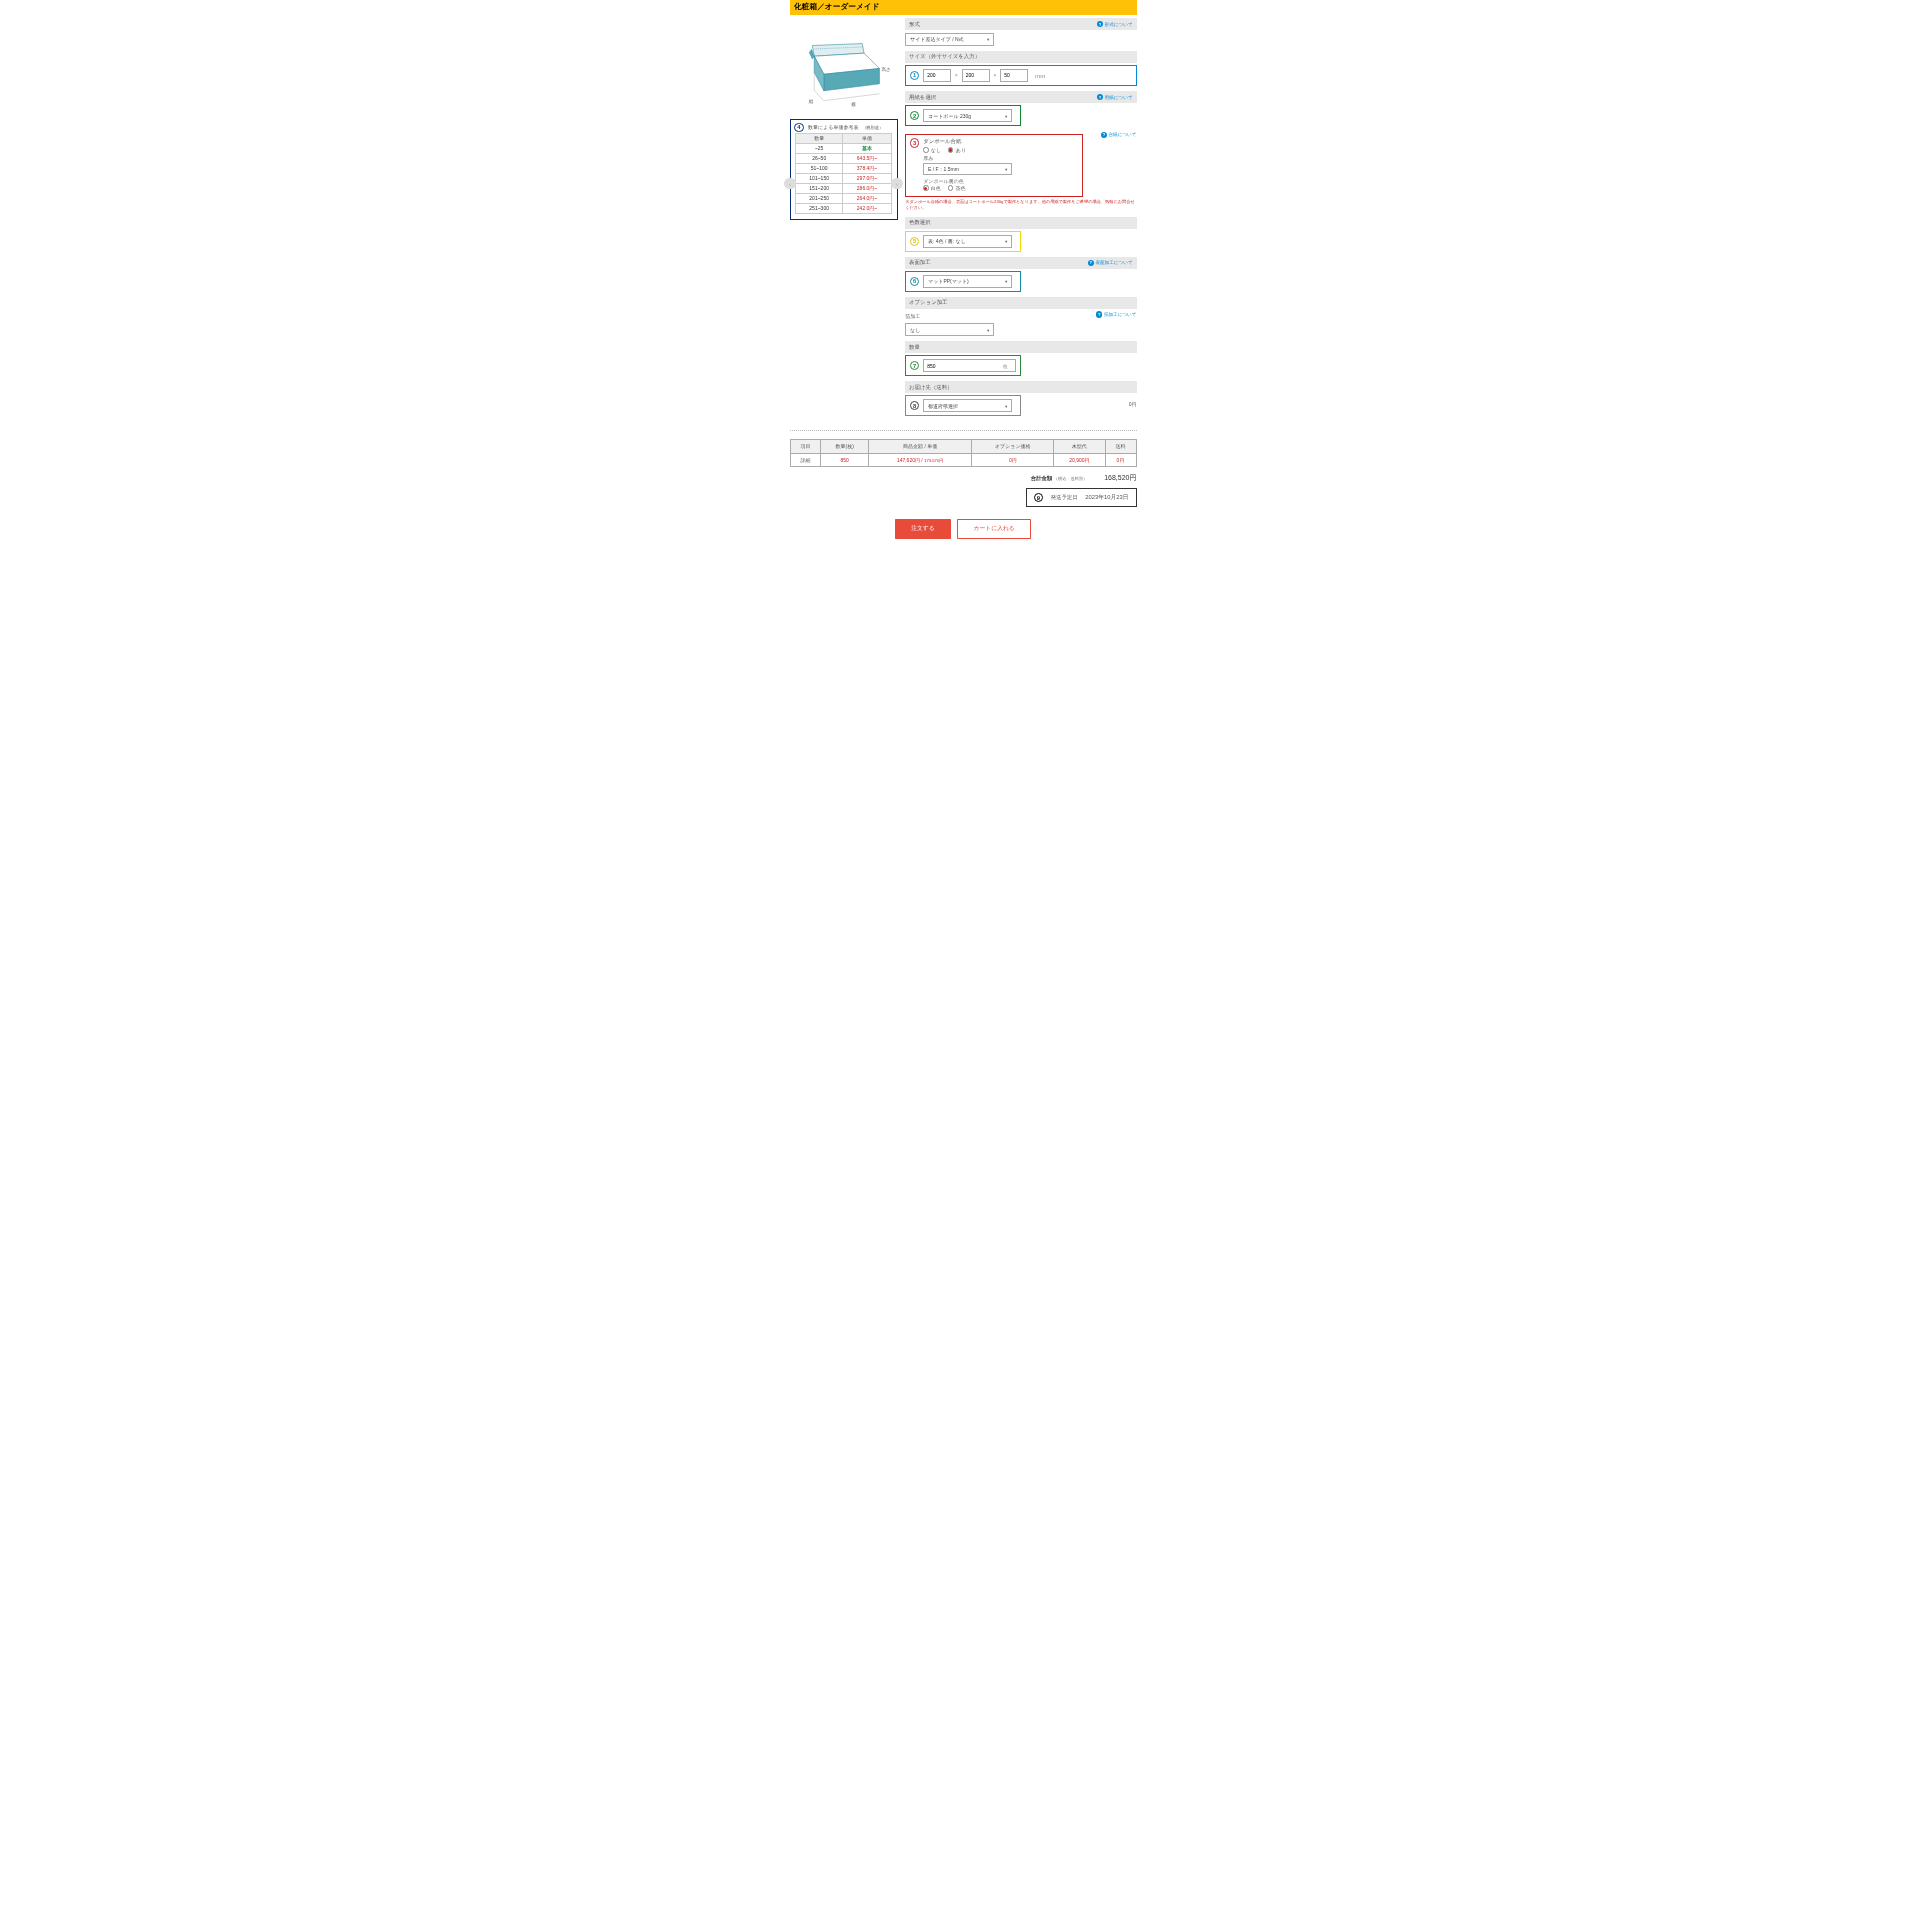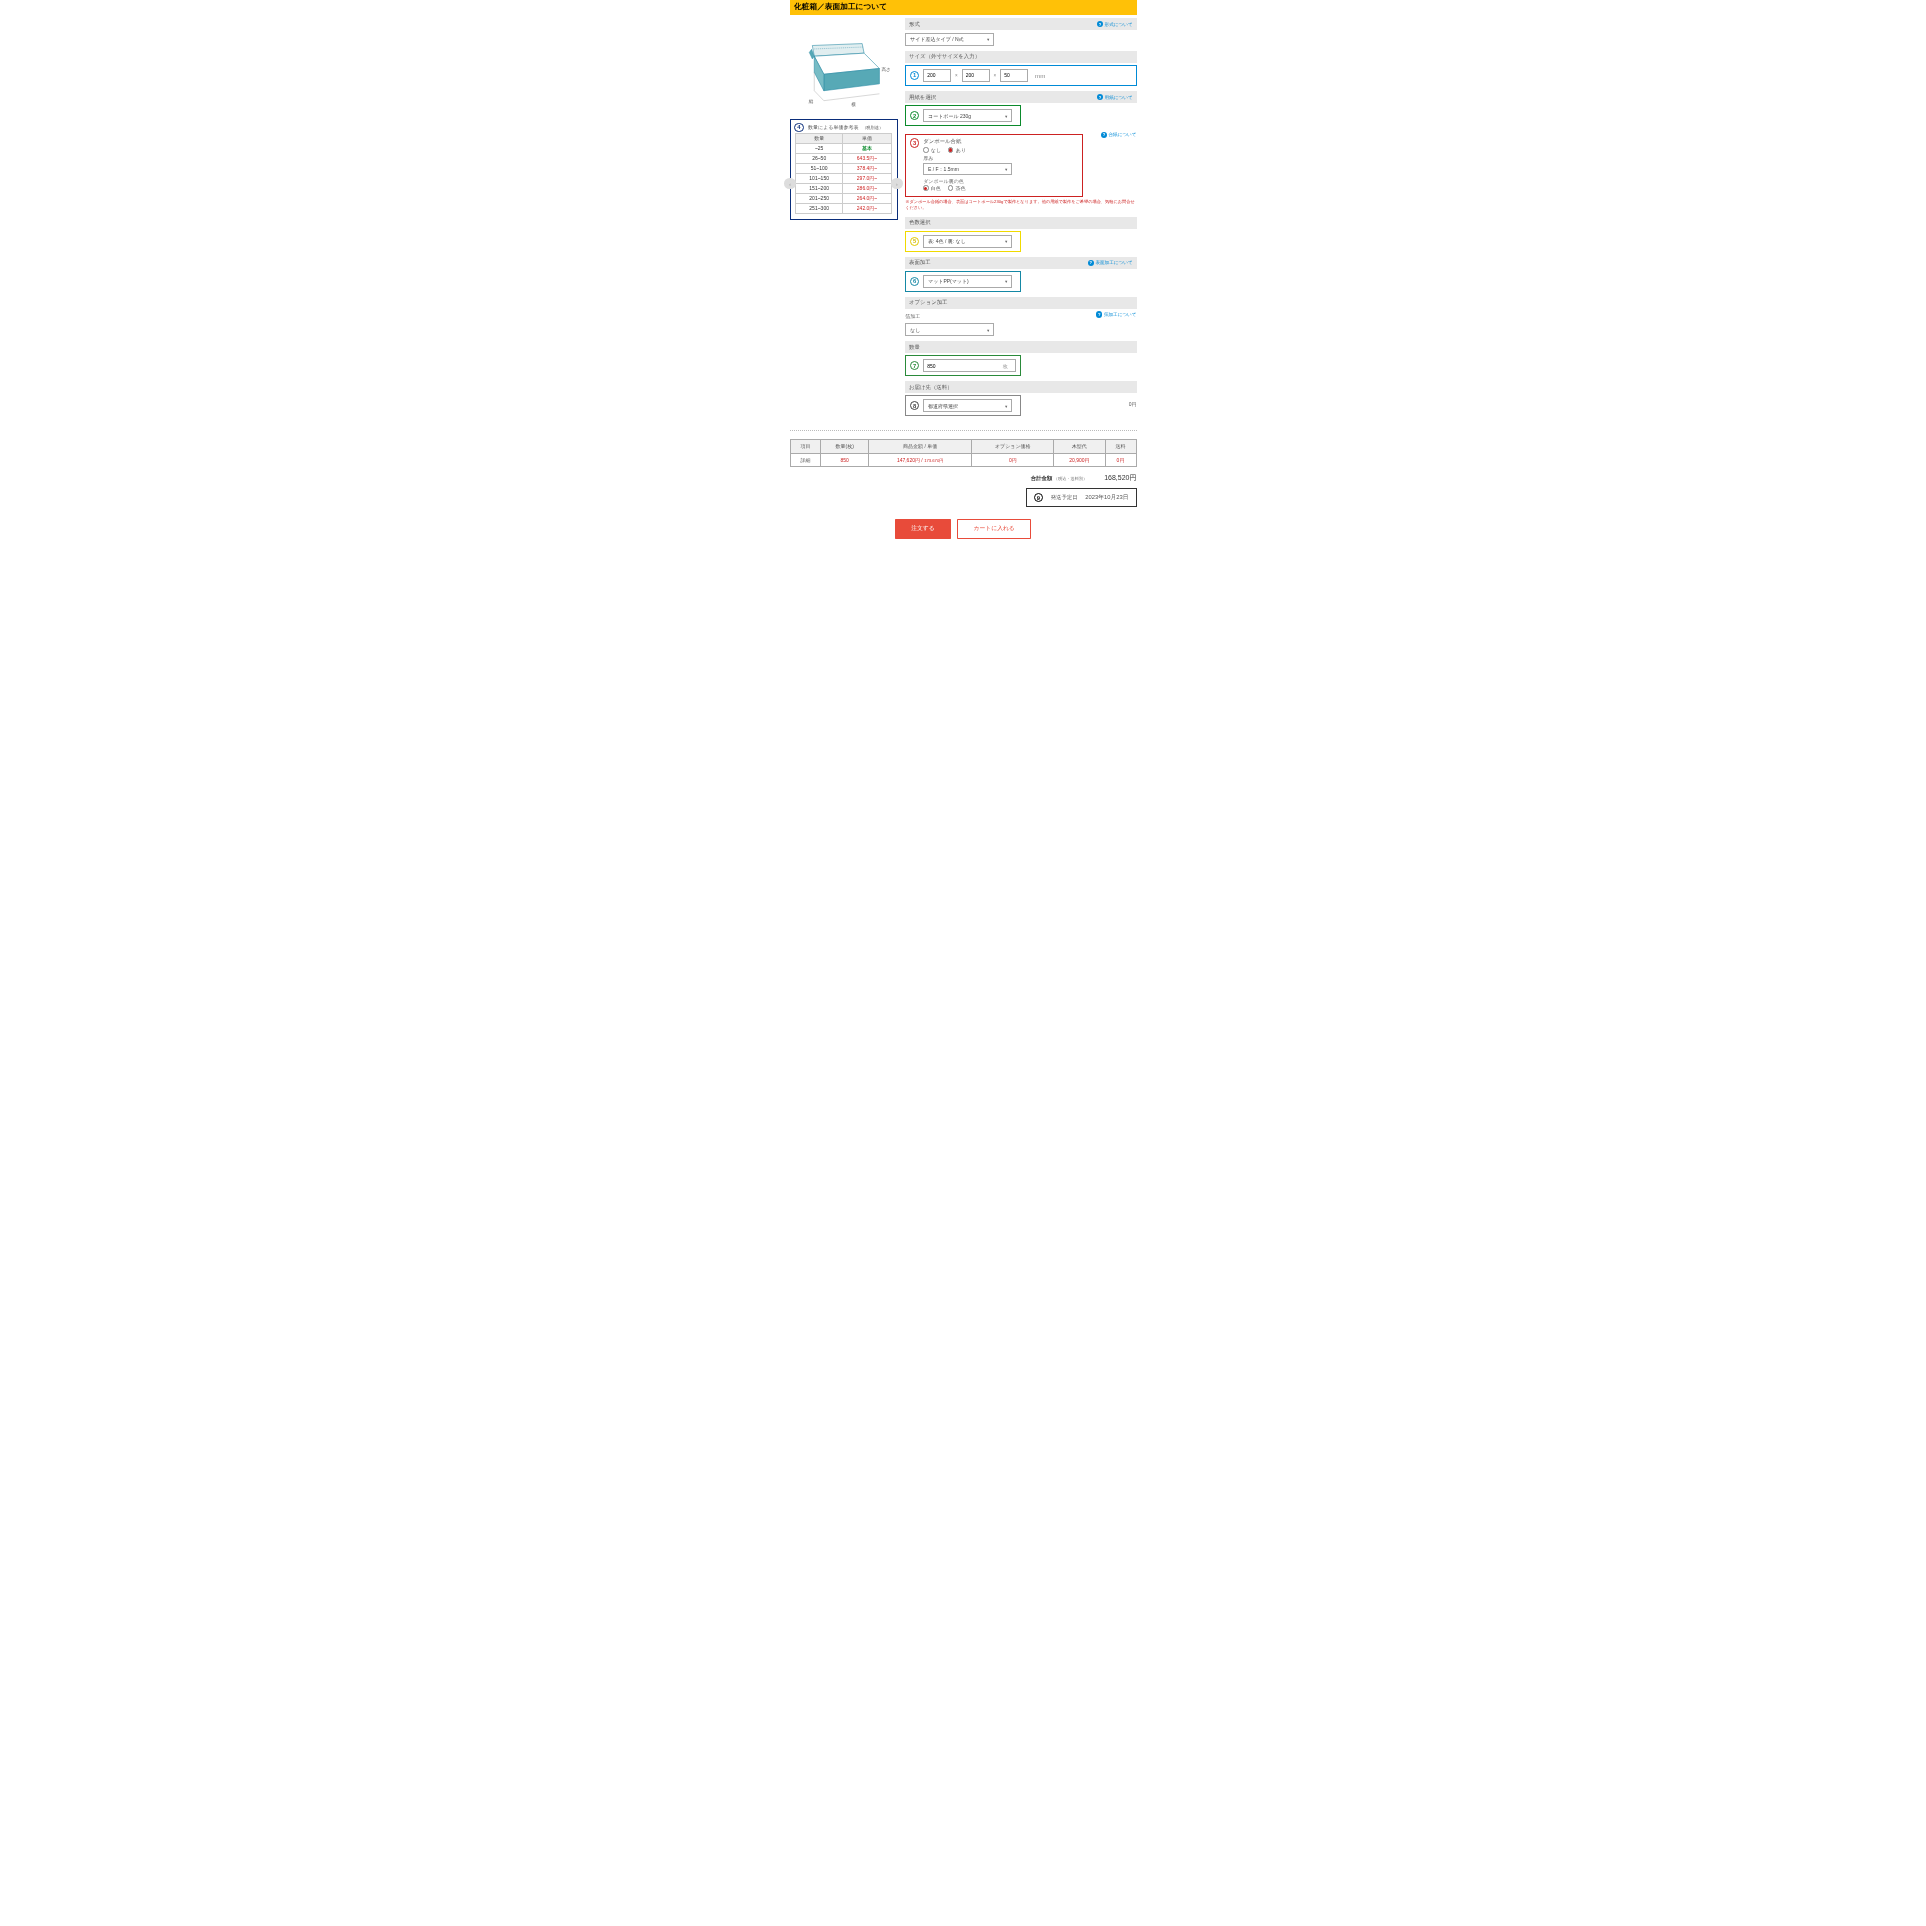--- a/index.html
+++ b/index.html
@@ -286,21 +286,21 @@
     cursor: pointer;
     margin: 0 2.3px;
   }
   .btn-primary { background: #e84b3a; color: #fff; border: 0.4px solid #e84b3a; }
   .btn-secondary { background: #fff; color: #e84b3a; border: 0.4px solid #e84b3a; }
 </style>
 </head>
 <body>
 
 <div class="page">
-  <div class="title-bar">化粧箱／表面加工について</div>
+  <div class="title-bar">化粧箱／オーダーメイド</div>
 
   <div class="main-area">
 
     <div class="left-col">
       <div class="box-illust">
         <svg viewBox="0 0 240 200" width="92" height="77">
 
           <polygon points="40,40 170,35 175,60 45,68" fill="#e1eef0" stroke="#2a8aa5" stroke-width="1.5"></polygon>
           <line x1="45" y1="49" x2="172" y2="44" stroke="#2a8aa5" stroke-dasharray="3 2"></line>
           <polygon points="45,68 175,60 215,100 70,115" fill="#fff" stroke="#2a8aa5" stroke-width="1.5"></polygon>

